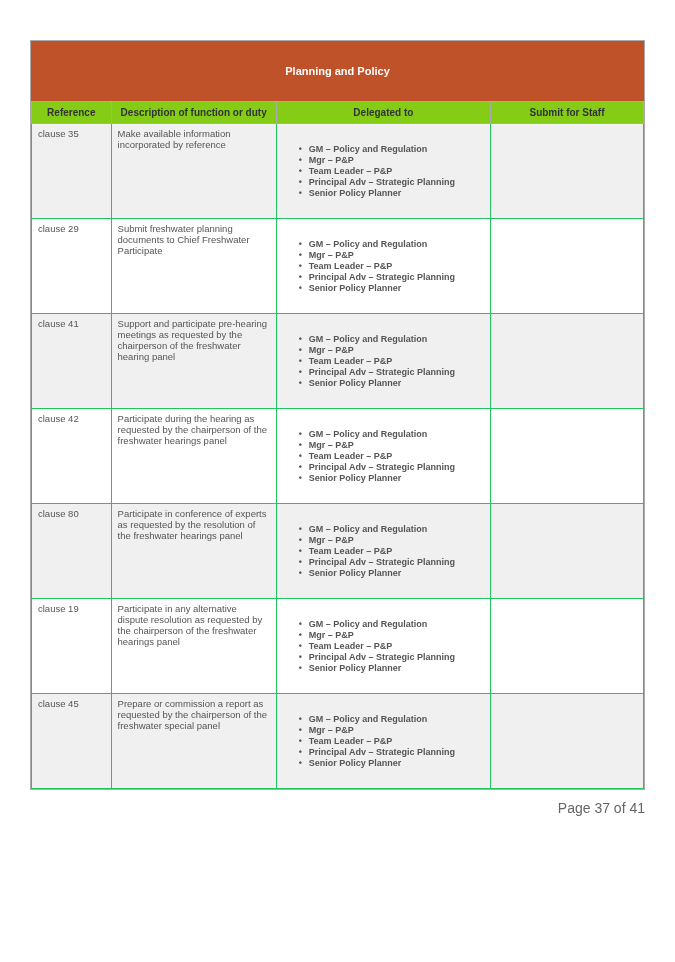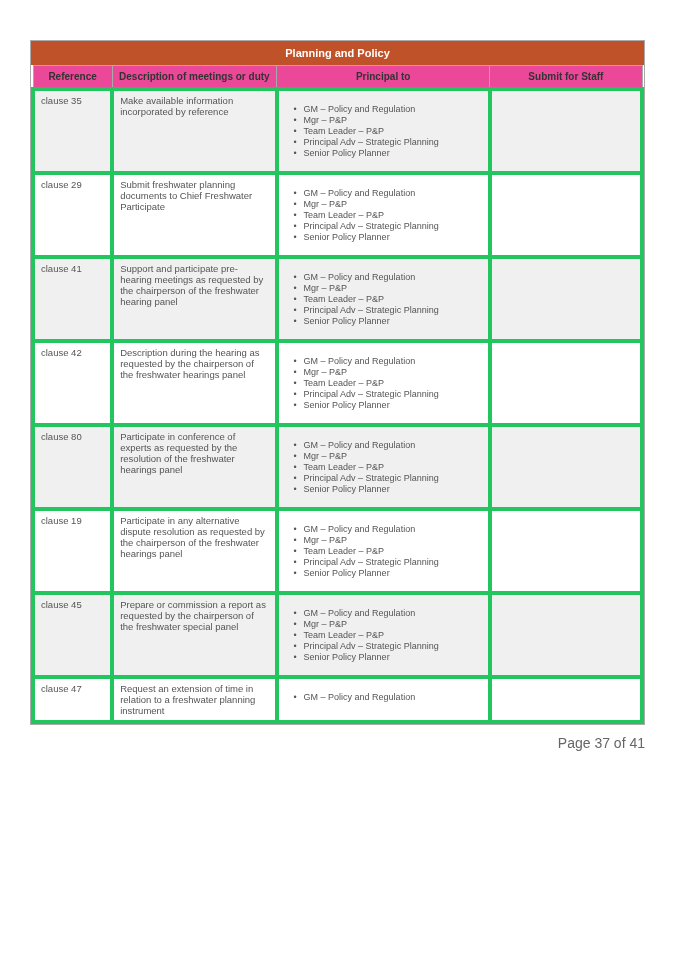--- a/index.html
+++ b/index.html
@@ -20,56 +20,57 @@
       border: 1px solid #aaa;
       border-collapse: collapse;
       width: 100%;
     }
     .table-title {
       background-color: #c0522a;
       color: #fff;
       font-weight: bold;
       font-size: 11px;
       text-align: center;
-      padding: 6px 4px;
+      padding: 24px 4px;
     }
     table {
       width: 100%;
       border-collapse: collapse;
       table-layout: fixed;
     }
     thead tr th {
-      background-color: #ec4899;
+      background-color: #84cc16;
       border: 1px solid #aaa;
       padding: 5px 6px;
       font-weight: bold;
       font-size: 10px;
       vertical-align: top;
     }
     tbody tr td {
-      border: 4px solid #22c55e;
+      border: 1px solid #22c55e;
       padding: 4px 6px;
       font-size: 9.5px;
       vertical-align: top;
       color: #555;
     }
     tbody tr:nth-child(odd) td {
       background-color: #f0f0f0;
     }
     tbody tr:nth-child(even) td {
       background-color: #ffffff;
     }
     col.col-ref { width: 13%; }
     col.col-desc { width: 27%; }
     col.col-del { width: 35%; }
     col.col-notes { width: 25%; }
     .bullet-list {
       list-style: none;
       padding: 0;
-      margin: 9px;
+      margin: 16px;
+      font-weight: bold;
     }
     .bullet-list li {
       padding-left: 10px;
       position: relative;
       margin-bottom: 1px;
       font-size: 9px;
       color: #555;
     }
     .bullet-list li::before {
       content: "•";
@@ -92,22 +93,22 @@
     <table>
       <colgroup>
         <col class="col-ref">
         <col class="col-desc">
         <col class="col-del">
         <col class="col-notes">
       </colgroup>
       <thead>
         <tr>
           <th>Reference</th>
-          <th>Description of meetings or duty</th>
-          <th>Principal to</th>
+          <th>Description of function or duty</th>
+          <th>Delegated to</th>
           <th>Submit for Staff</th>
         </tr>
       </thead>
       <tbody id="table-body">
       <tr>
             <td>clause 35</td>
             <td>Make available information incorporated by reference</td>
             <td>
               <ul class="bullet-list">
                 <li>GM – Policy and Regulation</li>
@@ -142,21 +143,21 @@
                 <li>Mgr – P&amp;P</li>
                 <li>Team Leader – P&amp;P</li>
                 <li>Principal Adv – Strategic Planning</li>
                 <li>Senior Policy Planner</li>
               </ul>
             </td>
             <td></td>
           </tr>
           <tr>
             <td>clause 42</td>
-            <td>Description during the hearing as requested by the chairperson of the freshwater hearings panel</td>
+            <td>Participate during the hearing as requested by the chairperson of the freshwater hearings panel</td>
             <td>
               <ul class="bullet-list">
                 <li>GM – Policy and Regulation</li>
                 <li>Mgr – P&amp;P</li>
                 <li>Team Leader – P&amp;P</li>
                 <li>Principal Adv – Strategic Planning</li>
                 <li>Senior Policy Planner</li>
               </ul>
             </td>
             <td></td>
@@ -192,30 +193,20 @@
           <tr>
             <td>clause 45</td>
             <td>Prepare or commission a report as requested by the chairperson of the freshwater special panel</td>
             <td>
               <ul class="bullet-list">
                 <li>GM – Policy and Regulation</li>
                 <li>Mgr – P&amp;P</li>
                 <li>Team Leader – P&amp;P</li>
                 <li>Principal Adv – Strategic Planning</li>
                 <li>Senior Policy Planner</li>
-              </ul>
-            </td>
-            <td></td>
-          </tr>
-          <tr>
-            <td>clause 47</td>
-            <td>Request an extension of time in relation to a freshwater planning instrument</td>
-            <td>
-              <ul class="bullet-list">
-                <li>GM – Policy and Regulation</li>
               </ul>
             </td>
             <td></td>
           </tr>
         </tbody>
     </table>
   </div>
   <div class="page-footer">
     <span>Page 37 of 41</span>
   </div>

